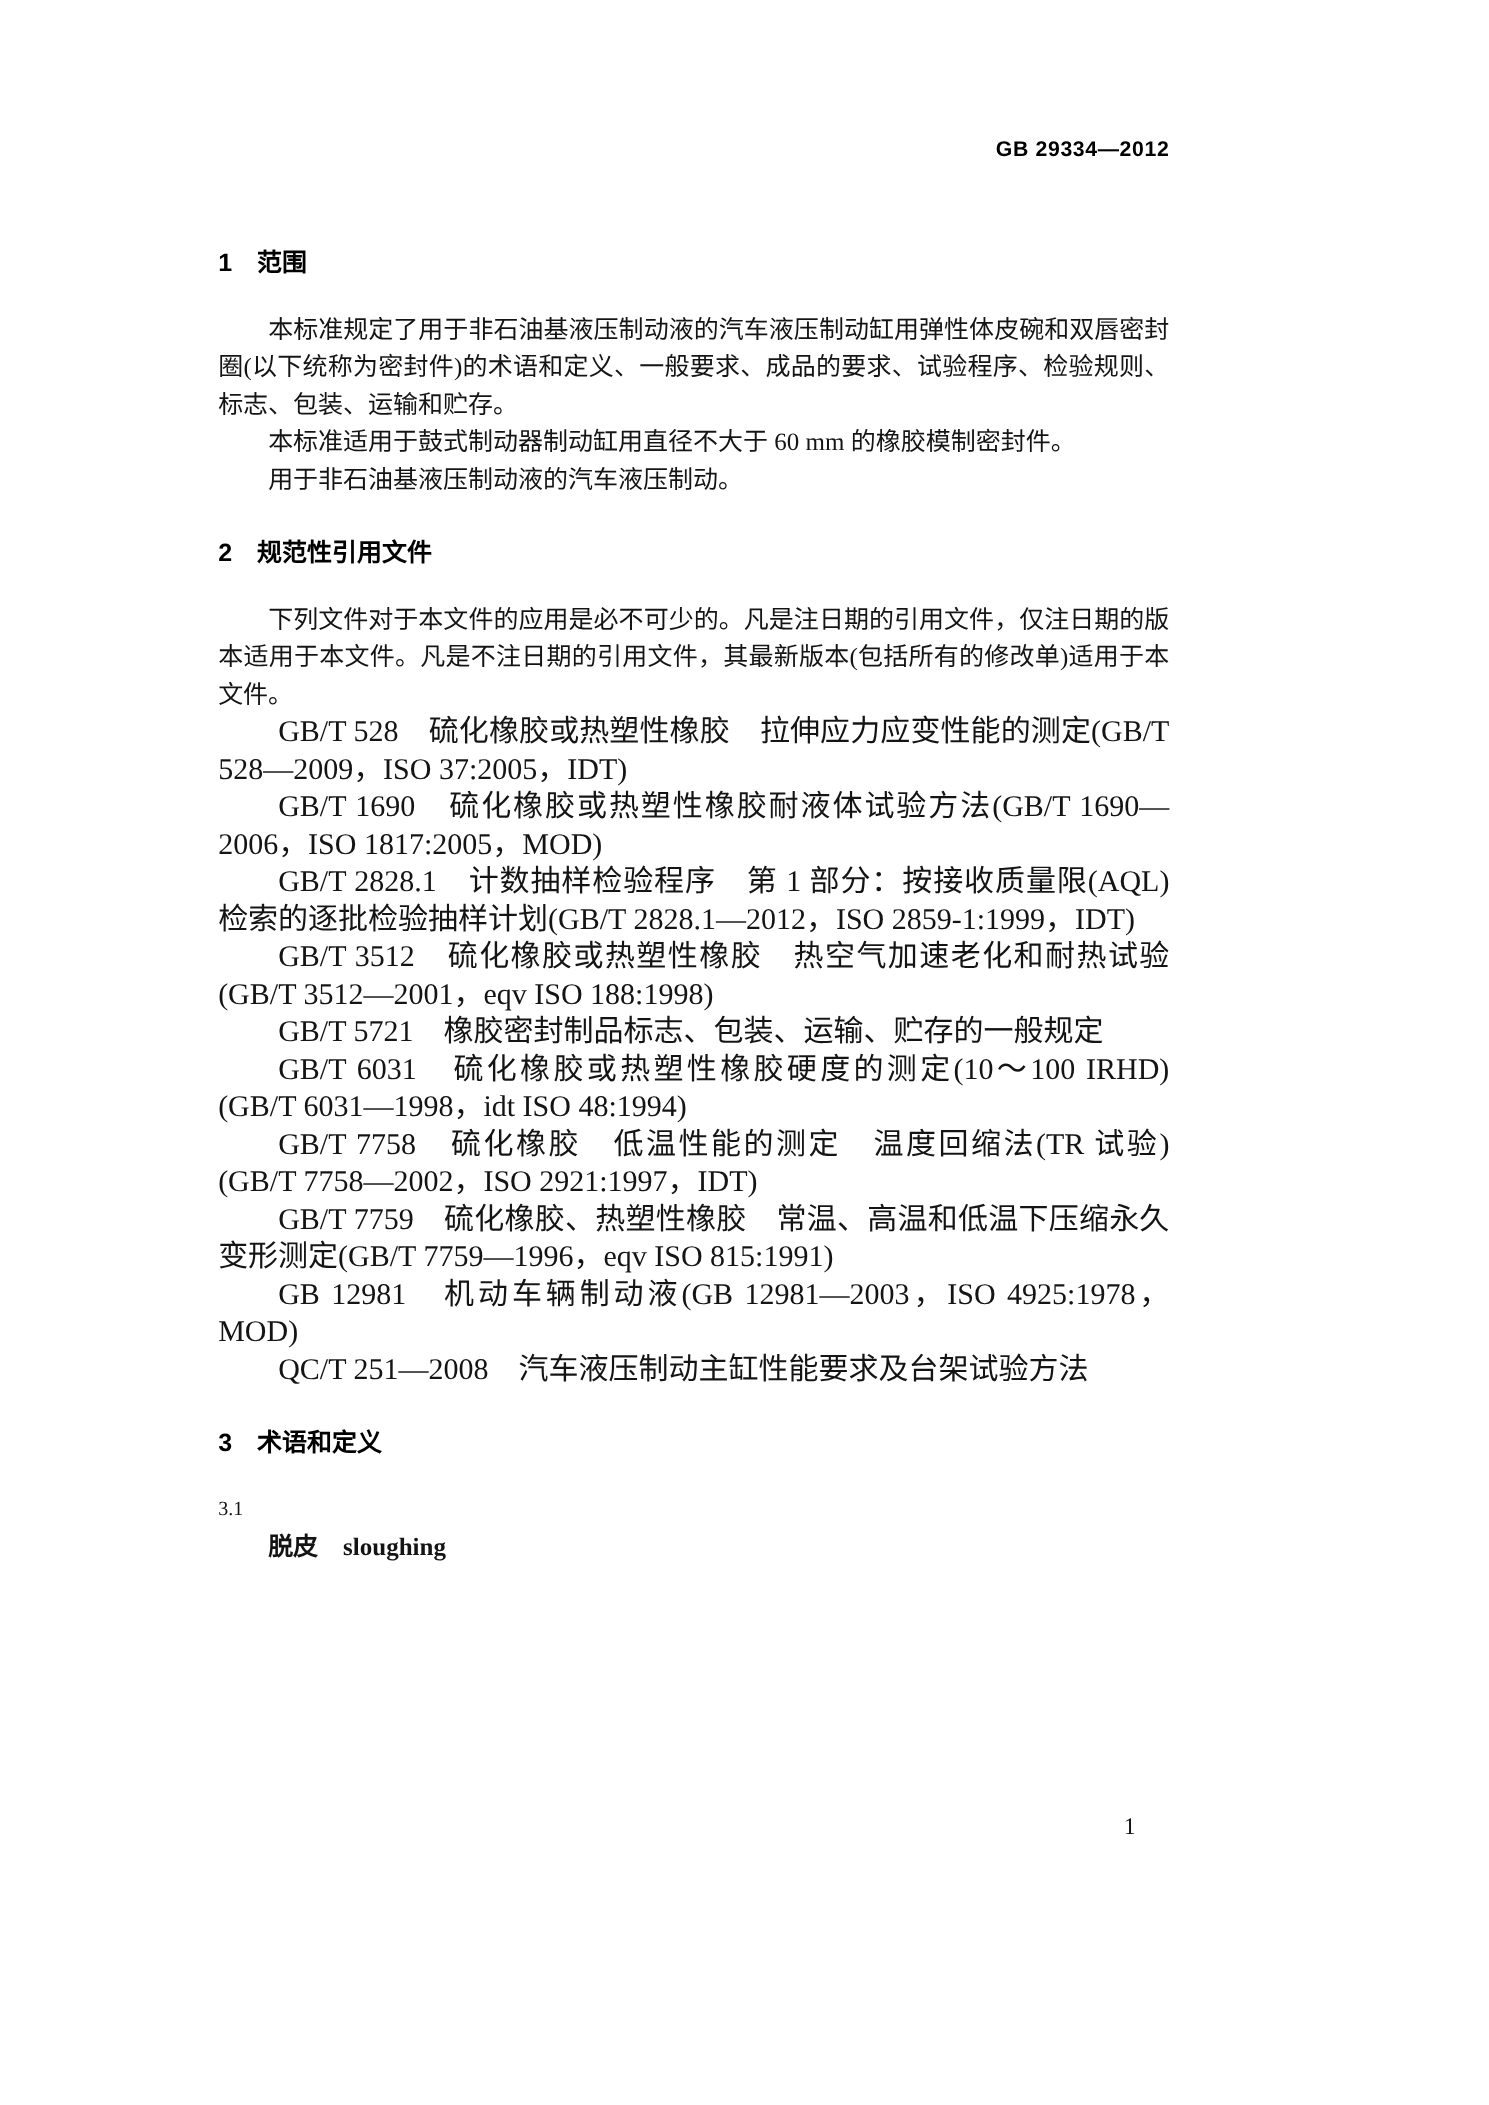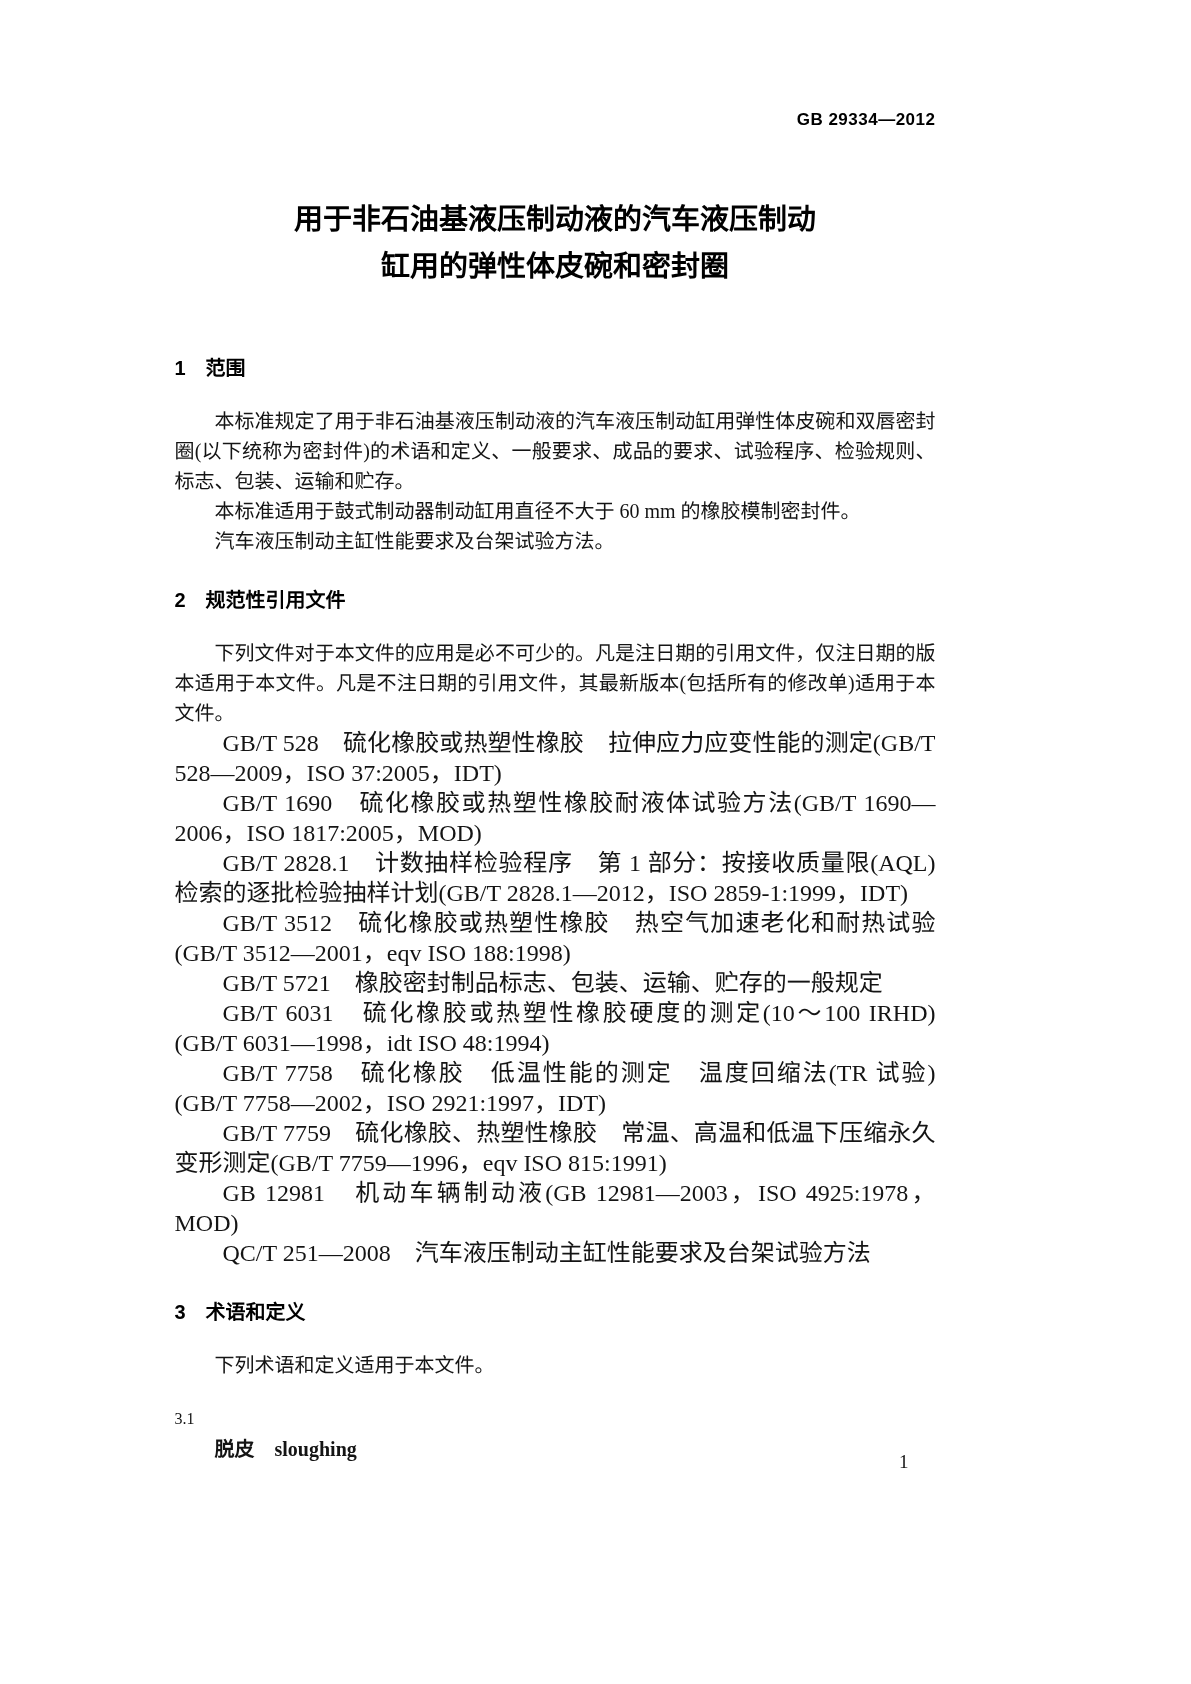--- a/index.html
+++ b/index.html
@@ -96,50 +96,45 @@
 </head>
 <body>
 
 <div class="page">
   <div class="content">
 
     <header class="doc-header">
       <span class="doc-number">GB 29334—2012</span>
     </header>
 
-    <h1 class="doc-title">
-      <span class="title-line">用于非石油基液压制动液的汽车液压制动</span>
-      <span class="title-line">缸用的弹性体皮碗和密封圈</span>
-    </h1>
 
     <section class="doc-section first">
       <h2 class="section-heading">1　范围</h2>
       <p class="body-para">本标准规定了用于非石油基液压制动液的汽车液压制动缸用弹性体皮碗和双唇密封圈(以下统称为密封件)的术语和定义、一般要求、成品的要求、试验程序、检验规则、标志、包装、运输和贮存。</p>
       <p class="body-para">本标准适用于鼓式制动器制动缸用直径不大于 60 mm 的橡胶模制密封件。</p>
-      <p class="body-para">汽车液压制动主缸性能要求及台架试验方法。</p>
+      <p class="body-para">用于非石油基液压制动液的汽车液压制动。</p>
     </section>
 
     <section class="doc-section">
       <h2 class="section-heading">2　规范性引用文件</h2>
       <p class="body-para">下列文件对于本文件的应用是必不可少的。凡是注日期的引用文件，仅注日期的版本适用于本文件。凡是不注日期的引用文件，其最新版本(包括所有的修改单)适用于本文件。</p>
       <p class="reference-item">GB/T 528　硫化橡胶或热塑性橡胶　拉伸应力应变性能的测定(GB/T 528—2009，ISO 37:2005，IDT)</p>
       <p class="reference-item">GB/T 1690　硫化橡胶或热塑性橡胶耐液体试验方法(GB/T 1690—2006，ISO 1817:2005，MOD)</p>
       <p class="reference-item">GB/T 2828.1　计数抽样检验程序　第 1 部分：按接收质量限(AQL)检索的逐批检验抽样计划(GB/T 2828.1—2012，ISO 2859-1:1999，IDT)</p>
       <p class="reference-item">GB/T 3512　硫化橡胶或热塑性橡胶　热空气加速老化和耐热试验(GB/T 3512—2001，eqv ISO 188:1998)</p>
       <p class="reference-item">GB/T 5721　橡胶密封制品标志、包装、运输、贮存的一般规定</p>
       <p class="reference-item">GB/T 6031　硫化橡胶或热塑性橡胶硬度的测定(10～100 IRHD)(GB/T 6031—1998，idt ISO 48:1994)</p>
       <p class="reference-item">GB/T 7758　硫化橡胶　低温性能的测定　温度回缩法(TR 试验)(GB/T 7758—2002，ISO 2921:1997，IDT)</p>
       <p class="reference-item">GB/T 7759　硫化橡胶、热塑性橡胶　常温、高温和低温下压缩永久变形测定(GB/T 7759—1996，eqv ISO 815:1991)</p>
       <p class="reference-item">GB 12981　机动车辆制动液(GB 12981—2003，ISO 4925:1978，MOD)</p>
       <p class="reference-item">QC/T 251—2008　汽车液压制动主缸性能要求及台架试验方法</p>
     </section>
 
     <section class="doc-section">
       <h2 class="section-heading">3　术语和定义</h2>
-      <p class="body-para">下列术语和定义适用于本文件。</p>
       <p class="clause-number">3.1</p>
       <p class="term-line">脱皮　sloughing</p>
     </section>
 
   </div>
 
   <footer class="doc-footer">
     <span>1</span>
   </footer>
 </div>

